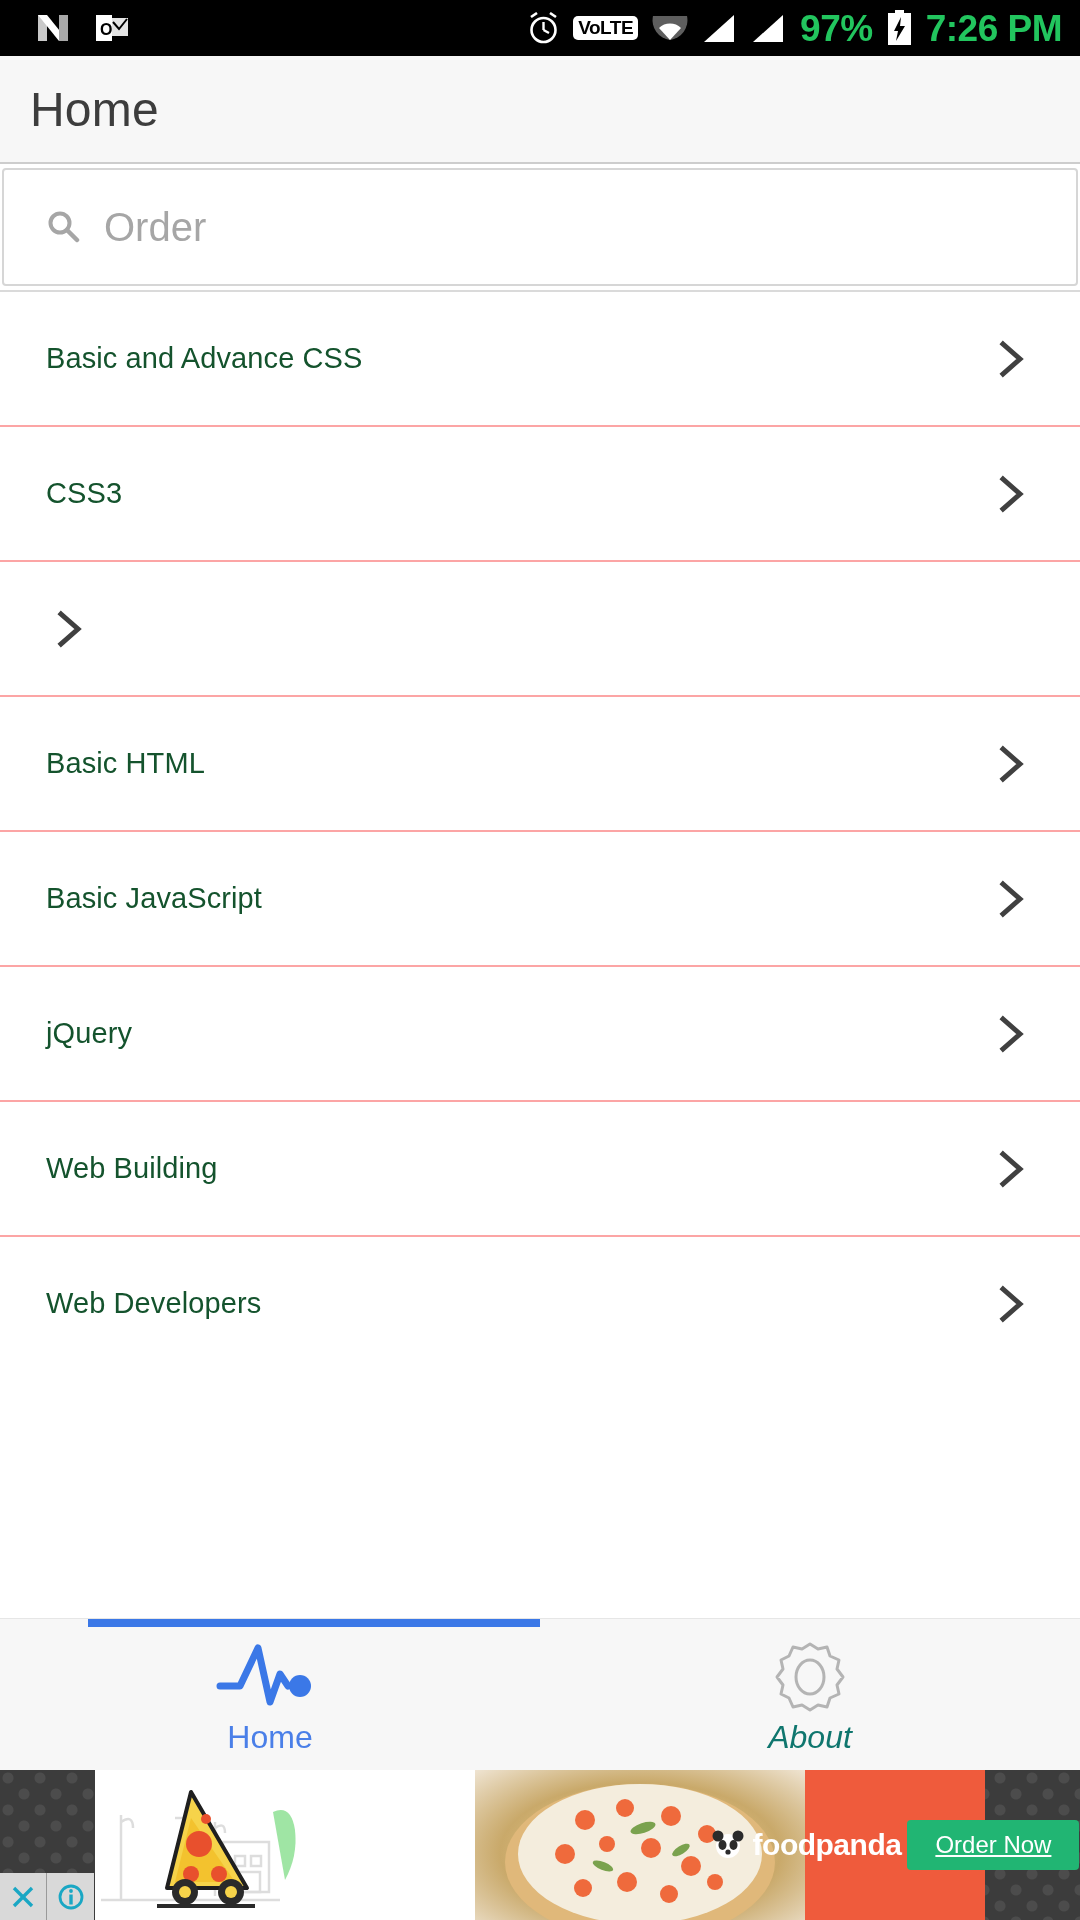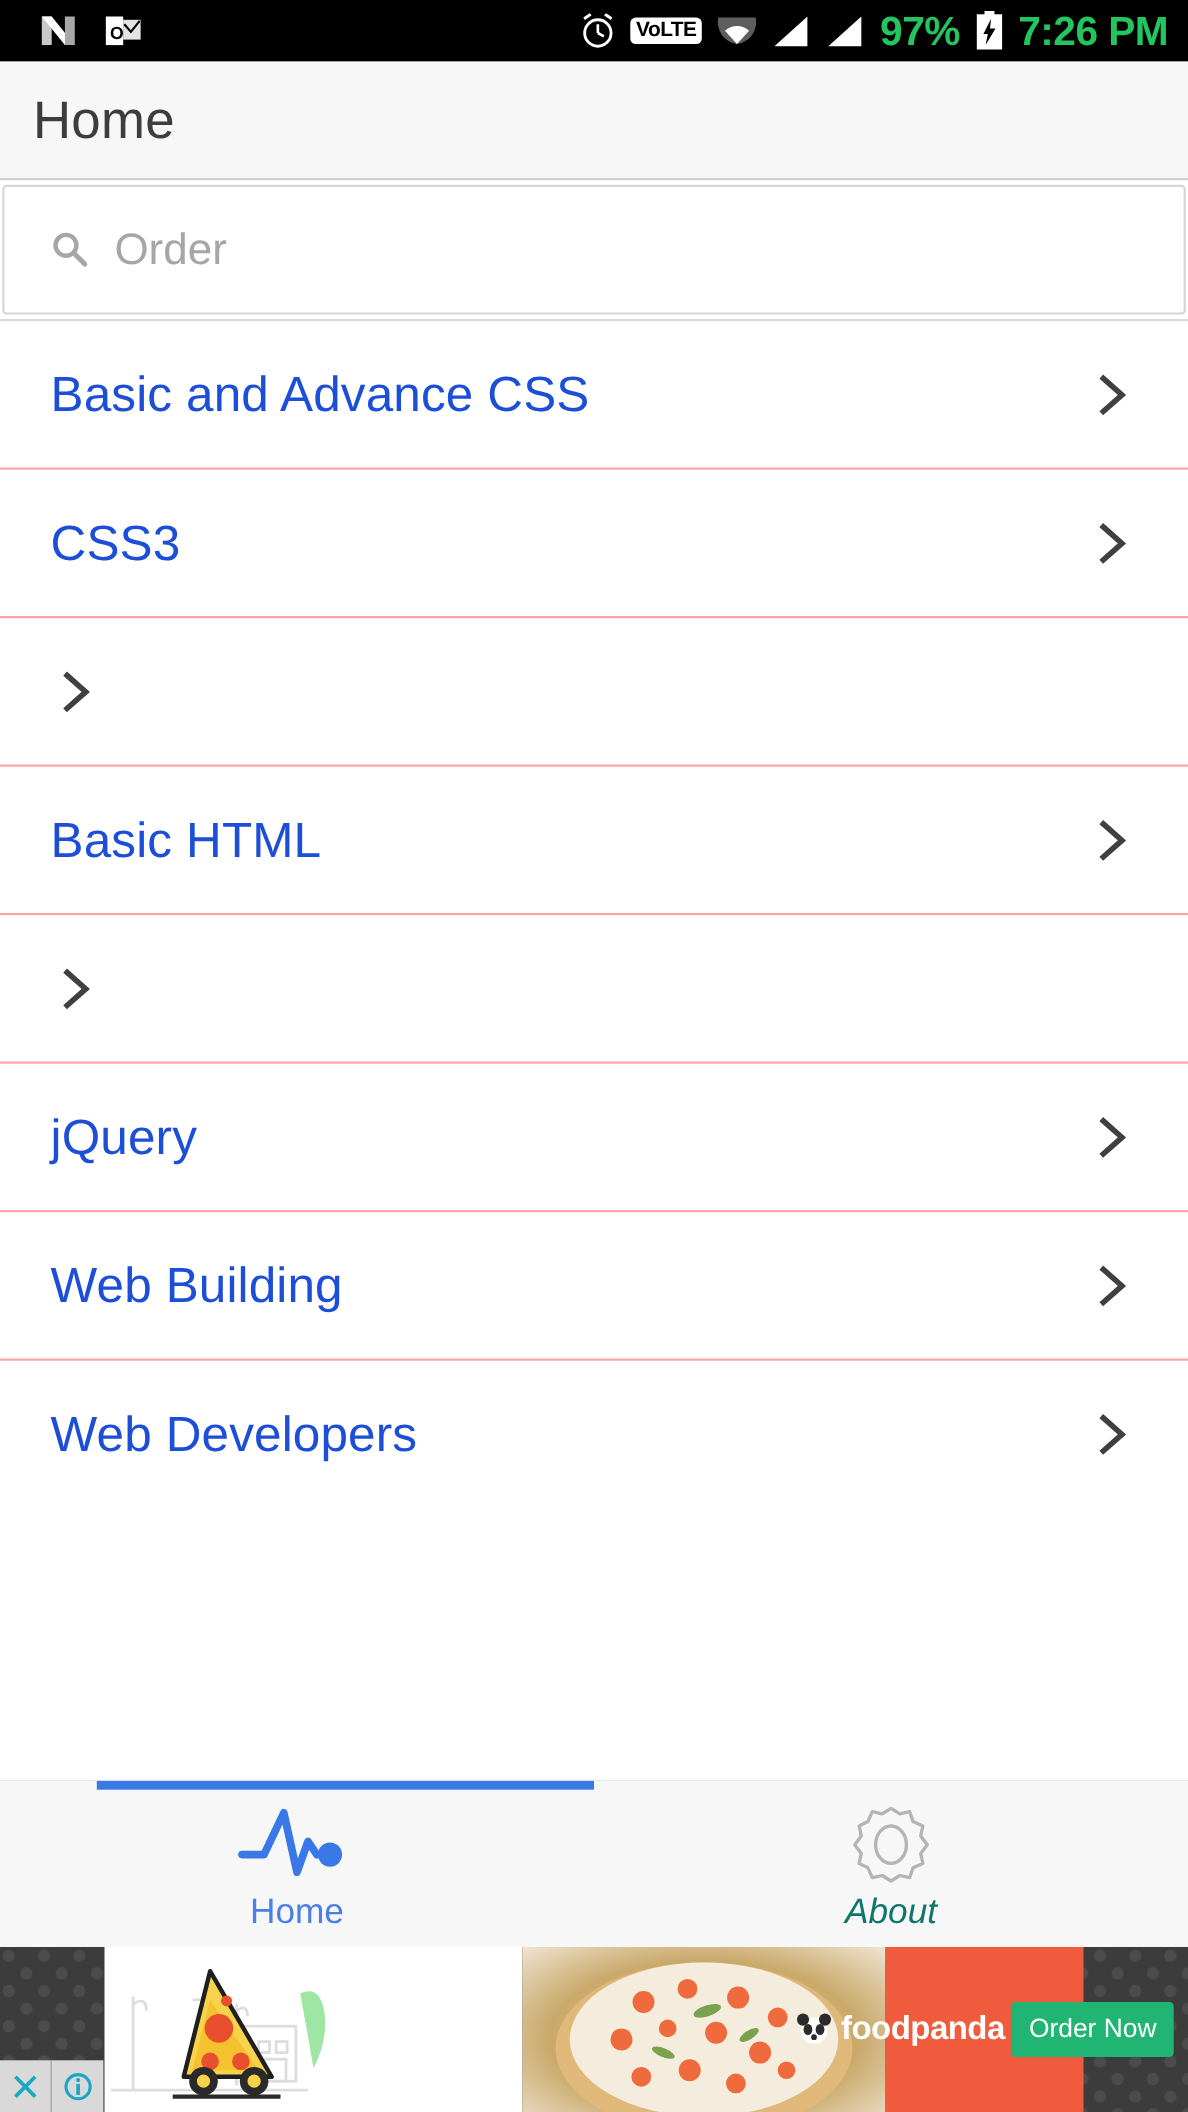--- a/index.html
+++ b/index.html
@@ -50,21 +50,21 @@
   .search-ph { font-size:40px; color:#a6a6a6; }
 
   
   .list { flex:1 1 auto; background:#fff; overflow:hidden; }
   .row {
     height:135px; display:flex; align-items:center;
     padding:0 46px 0 46px; border-top:2px solid #fca5a5;
     background:#fff;
   }
   .row:first-child { border-top:2px solid #dadada; }
-  .row-label { font-size:45px; color:#1d4ed8; flex:1 1 auto; letter-spacing:0.1px; }
+  .row-label { font-size:29px; color:#14532d; flex:1 1 auto; letter-spacing:0.1px; }
   .chev { width:46px; height:46px; flex:0 0 46px; }
 
   
   .bottomnav {
     flex:0 0 152px; background:#f7f7f7; display:flex; position:relative;
     border-top:1px solid #e6e6e6;
   }
   .nav-indicator {
     position:absolute; top:0; left:88px; width:452px; height:8px;
     background:#3b78e7;
@@ -93,21 +93,21 @@
   .ad-inner { position:relative; display:flex; width:890px; margin:0 auto; height:100%; }
   .ad-panel-left { width:380px; background:#ffffff; position:relative; overflow:hidden; }
   .ad-panel-mid { width:330px; position:relative; overflow:hidden;
     background:radial-gradient(ellipse at 50% 55%, #e7c98f 0%, #d8b878 42%, #c9a96a 60%, #efe4d2 100%); }
   .ad-panel-right { width:180px; background:#ef5b3c; position:relative; display:flex;
     flex-direction:row; align-items:center; justify-content:center; gap:6px; }
   .ad-brand { display:flex; align-items:center; gap:8px; }
   .ad-brand-text { color:#fff; font-size:30px; font-weight:bold; letter-spacing:-0.5px; }
   .ad-cta {
     background:#21b573; color:#fff; font-size:24px;
-    padding:11px 16px; border-radius:4px; white-space:nowrap;
+    padding:11px 28px; border-radius:4px; white-space:nowrap;text-decoration:underline;
   }
   .ad-ctrls {
     position:absolute; left:0; bottom:0; display:flex; z-index:5;
     background:#d9d9d9;
   }
   .ad-ctrl { width:47px; height:47px; display:flex; align-items:center; justify-content:center;
              border-right:1px solid #9a9a9a; }
   .ad-ctrl:last-child { border-right:none; }
 </style>
 </head>
@@ -195,20 +195,21 @@
     </div>
 
     <div class="row">
       <span class="row-label">Basic HTML</span>
       <svg class="chev" viewBox="0 0 46 46">
         <polyline points="15,8 32,23 15,38" stroke="#404040" stroke-width="5" fill="none" stroke-linecap="square"></polyline>
       </svg>
     </div>
 
     <div class="row">
+      <span class="row-label">Basic JavaScript</span>
       <svg class="chev" viewBox="0 0 46 46">
         <polyline points="15,8 32,23 15,38" stroke="#404040" stroke-width="5" fill="none" stroke-linecap="square"></polyline>
       </svg>
     </div>
 
     <div class="row">
       <span class="row-label">jQuery</span>
       <svg class="chev" viewBox="0 0 46 46">
         <polyline points="15,8 32,23 15,38" stroke="#404040" stroke-width="5" fill="none" stroke-linecap="square"></polyline>
       </svg>

